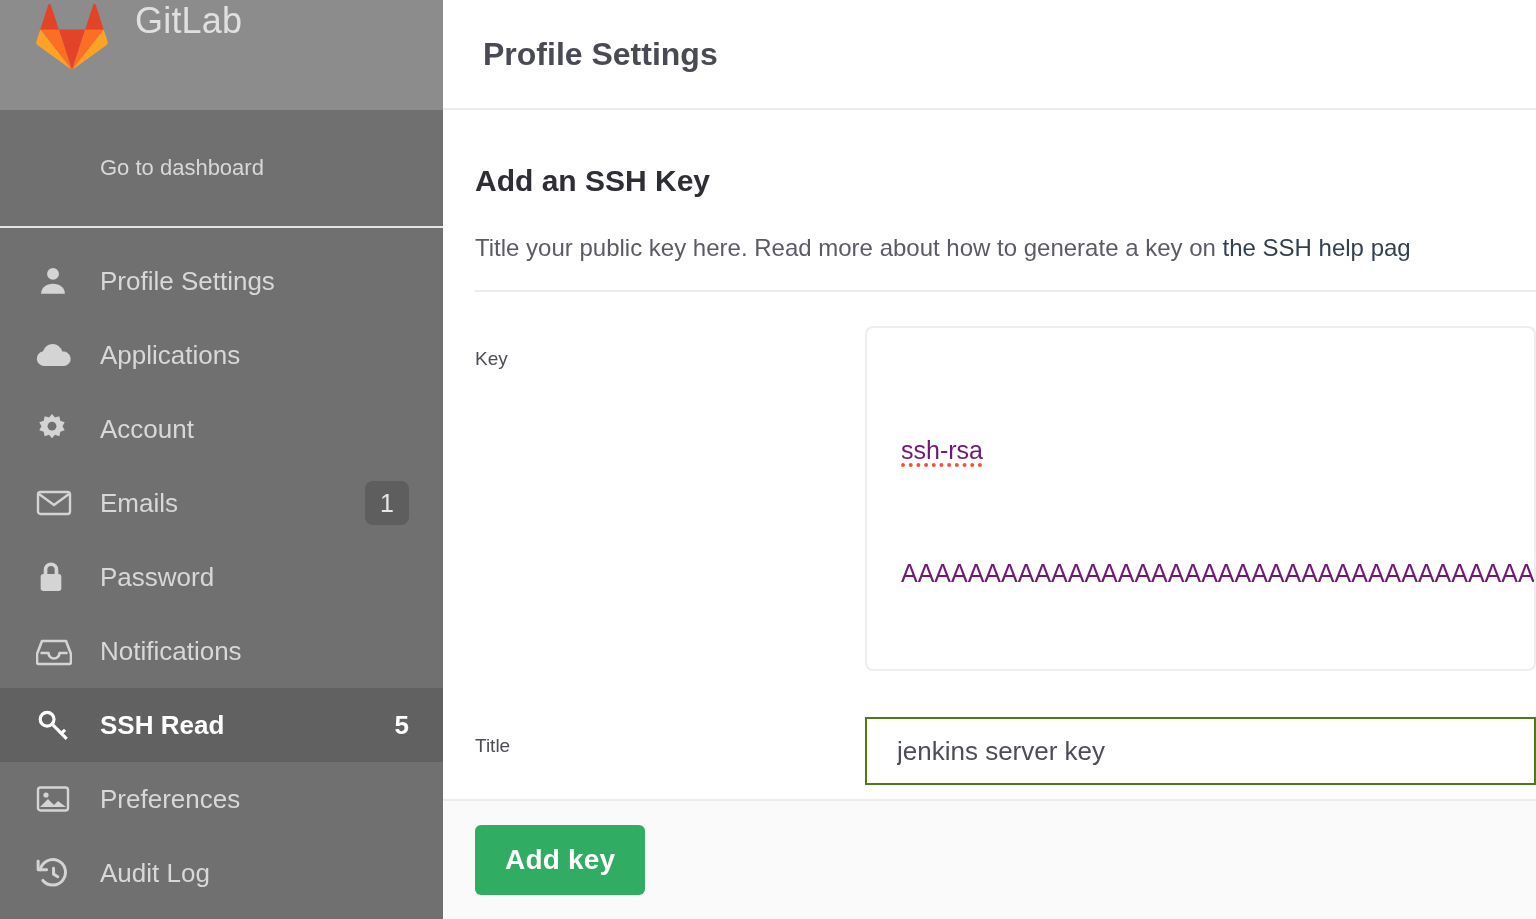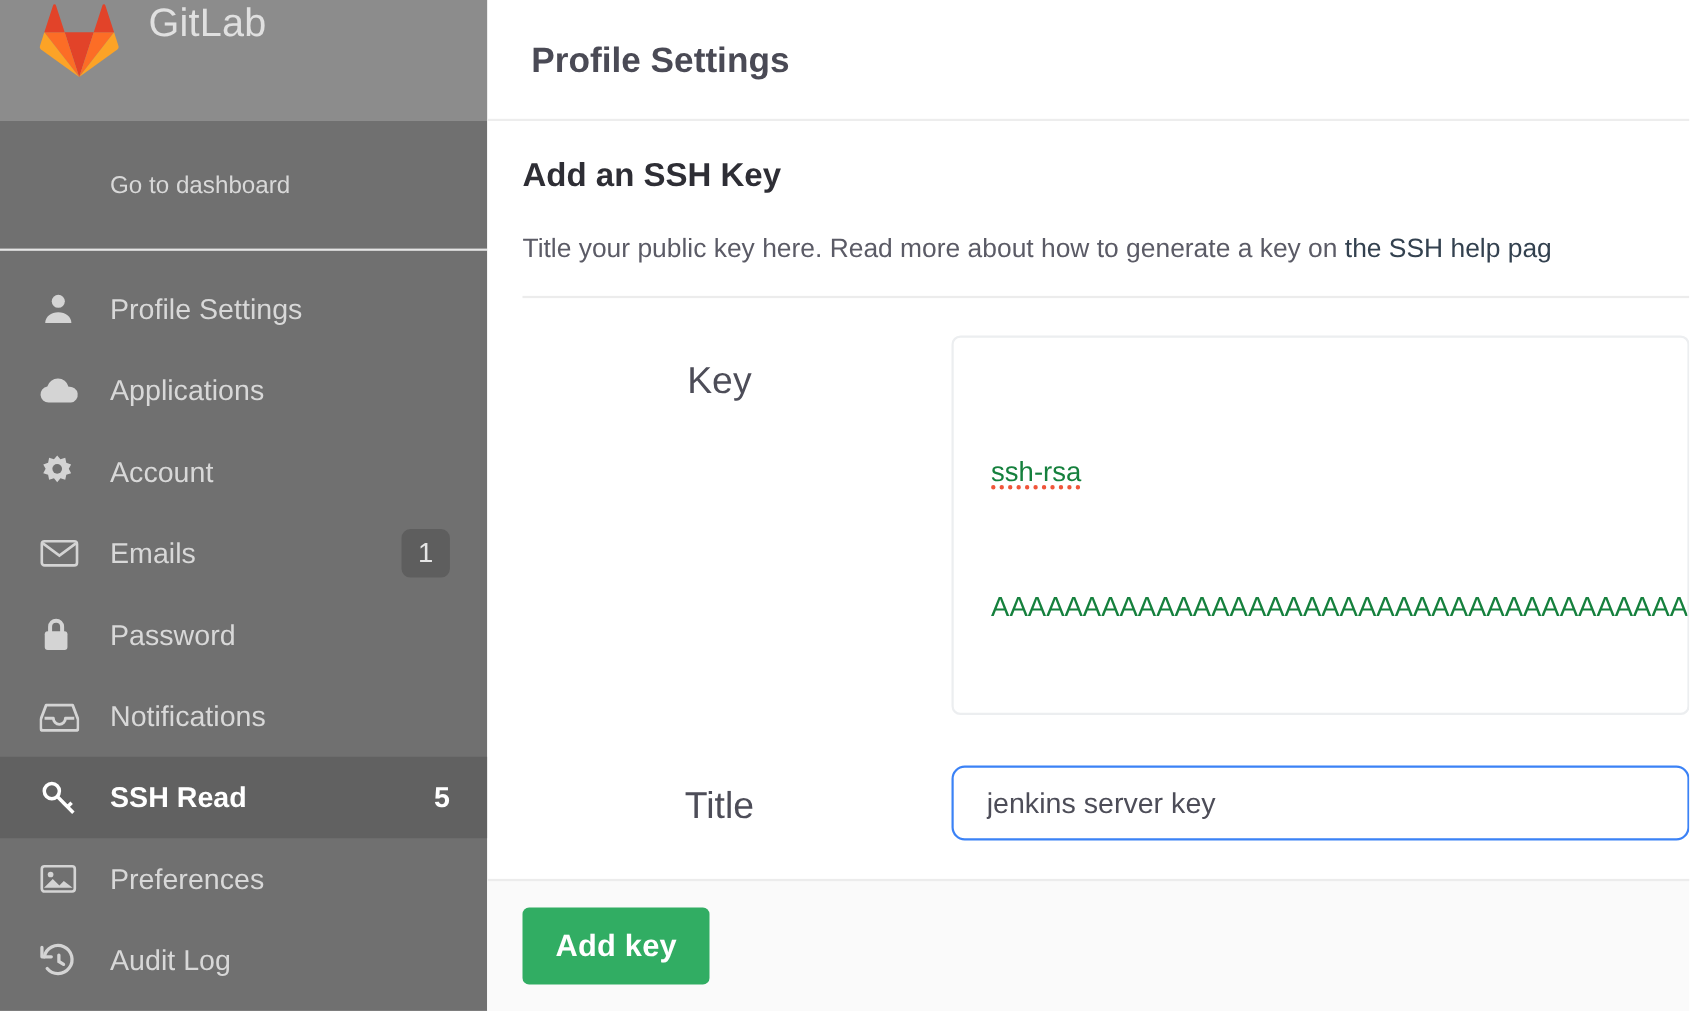--- a/index.html
+++ b/index.html
@@ -131,21 +131,21 @@
   }
   .page-title {
     font-size: 32px;
     color: #4a4a55;
     white-space: nowrap;
   }
 
   .content {
     flex: 1 1 auto;
     padding-left: 32px;
-    padding-top: 23px;
+    padding-top: 44px;
     overflow: hidden;
     position: relative;
   }
 
   .section-title {
     font-size: 30px;
     font-weight: bold;
     color: #2e2e35;
     margin-top: 10px;
     white-space: nowrap;
@@ -173,56 +173,56 @@
   .form-row {
     display: flex;
     align-items: flex-start;
     margin-top: 34px;
   }
   .form-row.title-row { margin-top: 46px; }
 
   .form-label {
     width: 390px;
     flex: 0 0 390px;
-    text-align: center;
+    text-align: left;
     padding-right: 32px;
-    font-size: 34px;
+    font-size: 19px;
     color: #4d4d58;
     padding-top: 22px;
   }
   .form-label.title-label { padding-top: 18px; }
 
   .form-control-wrap {
     flex: 1 1 auto;
     min-width: 0;
   }
 
   .title-input {
     width: 100%;
     height: 68px;
-    border: 2px solid #3b82f6;
-    border-radius: 12px;
+    border: 2px solid #4d7c0f;
+    border-radius: 0;
     padding: 0 30px;
     font-family: "Liberation Sans", sans-serif;
     font-size: 26px;
     color: #4d4d58;
     outline: none;
     background: #ffffff;
   }
 
   
   .key-field {
     width: 100%;
     height: 345px;
     border: 2px solid #eceef0;
     border-radius: 8px;
     padding: 20px 0 20px 34px;
     font-size: 25px;
     line-height: 41px;
-    color: #15803d;
+    color: #701a75;
     overflow: hidden;
     white-space: pre;
     background: #ffffff;
     cursor: text;
   }
   .misspelled {
     text-decoration: underline;
     text-decoration-style: dotted;
     text-decoration-color: #f0553a;
     text-decoration-thickness: 4px;

